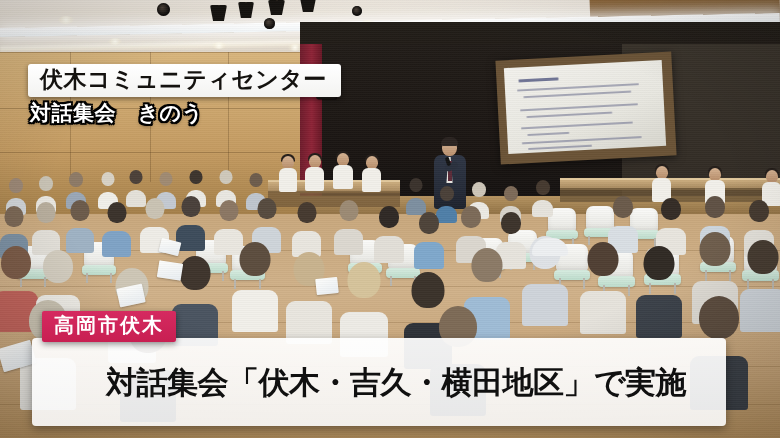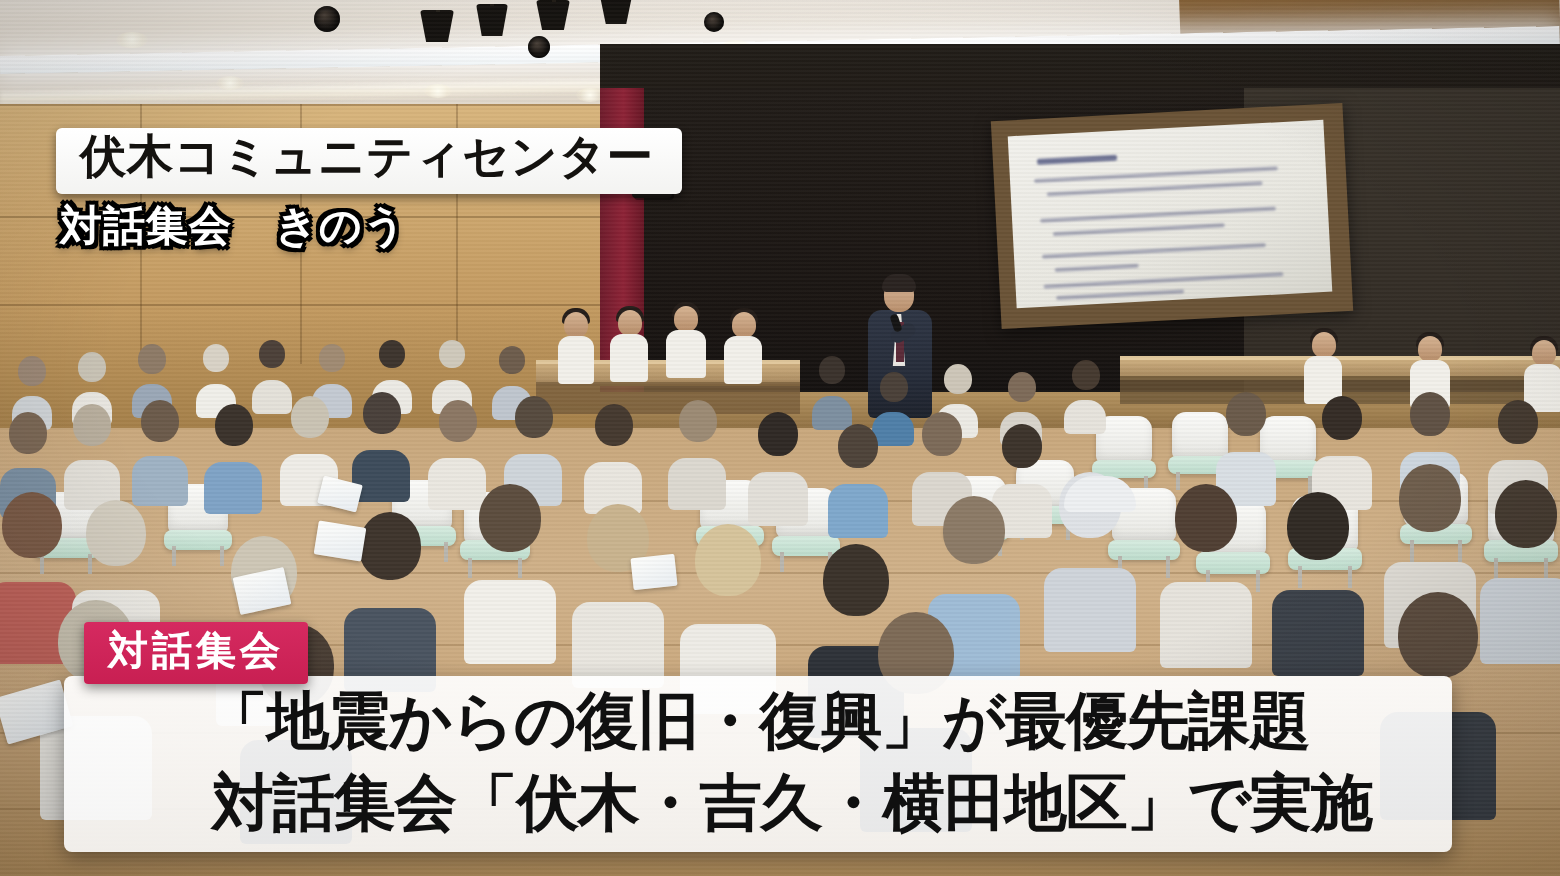--- a/index.html
+++ b/index.html
@@ -575,20 +575,19 @@
 
   <div class="layer" id="vignette"></div>
   <div class="layer" id="grain"></div>
 
   <div class="layer" id="loc-plate">
     <div id="loc-plate-text">伏木コミュニティセンター</div>
   </div>
   <div class="layer" id="loc-sub">対話集会　きのう</div>
 
   <div class="layer" id="badge">
-    <div id="badge-text">対話集会</div>
+    <div id="badge-text">高岡市伏木</div>
   </div>
   <div class="layer" id="banner">
-    <div class="cap-line" id="cap1">「地震からの復旧・復興」が最優先課題</div>
     <div class="cap-line" id="cap2">対話集会「伏木・吉久・横田地区」で実施</div>
   </div>
 
 </div>
 
 </body></html>

